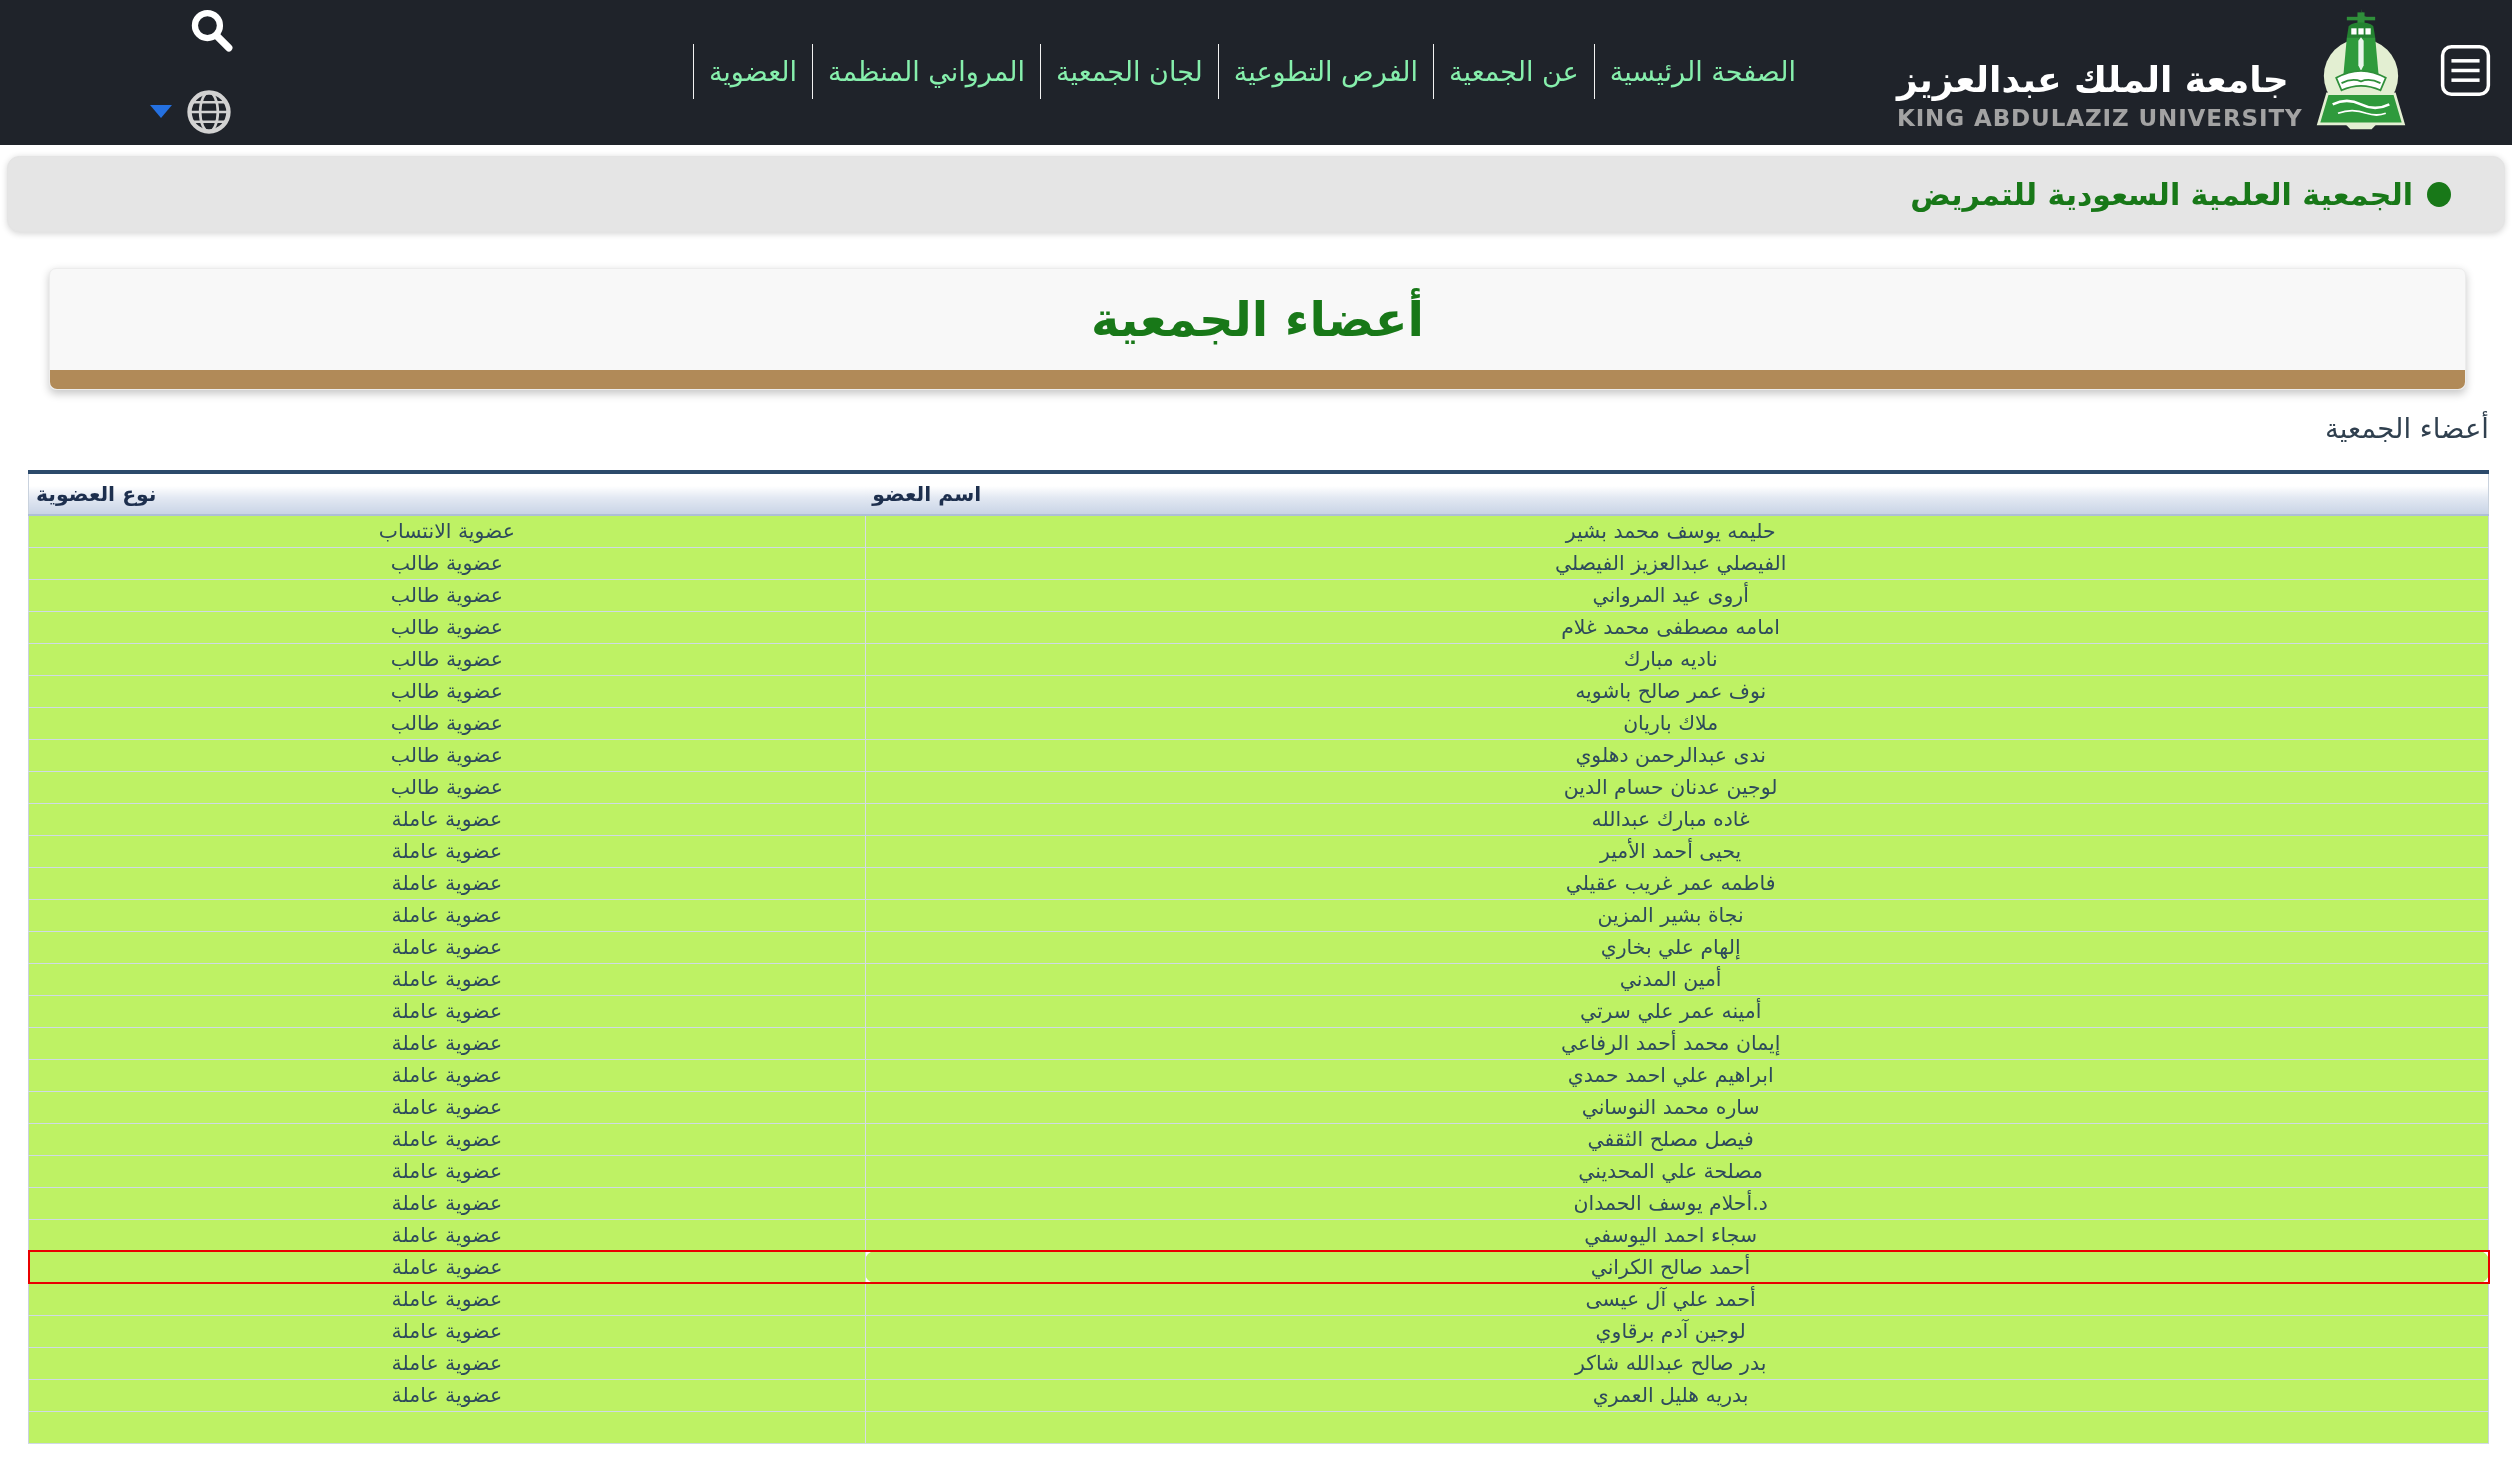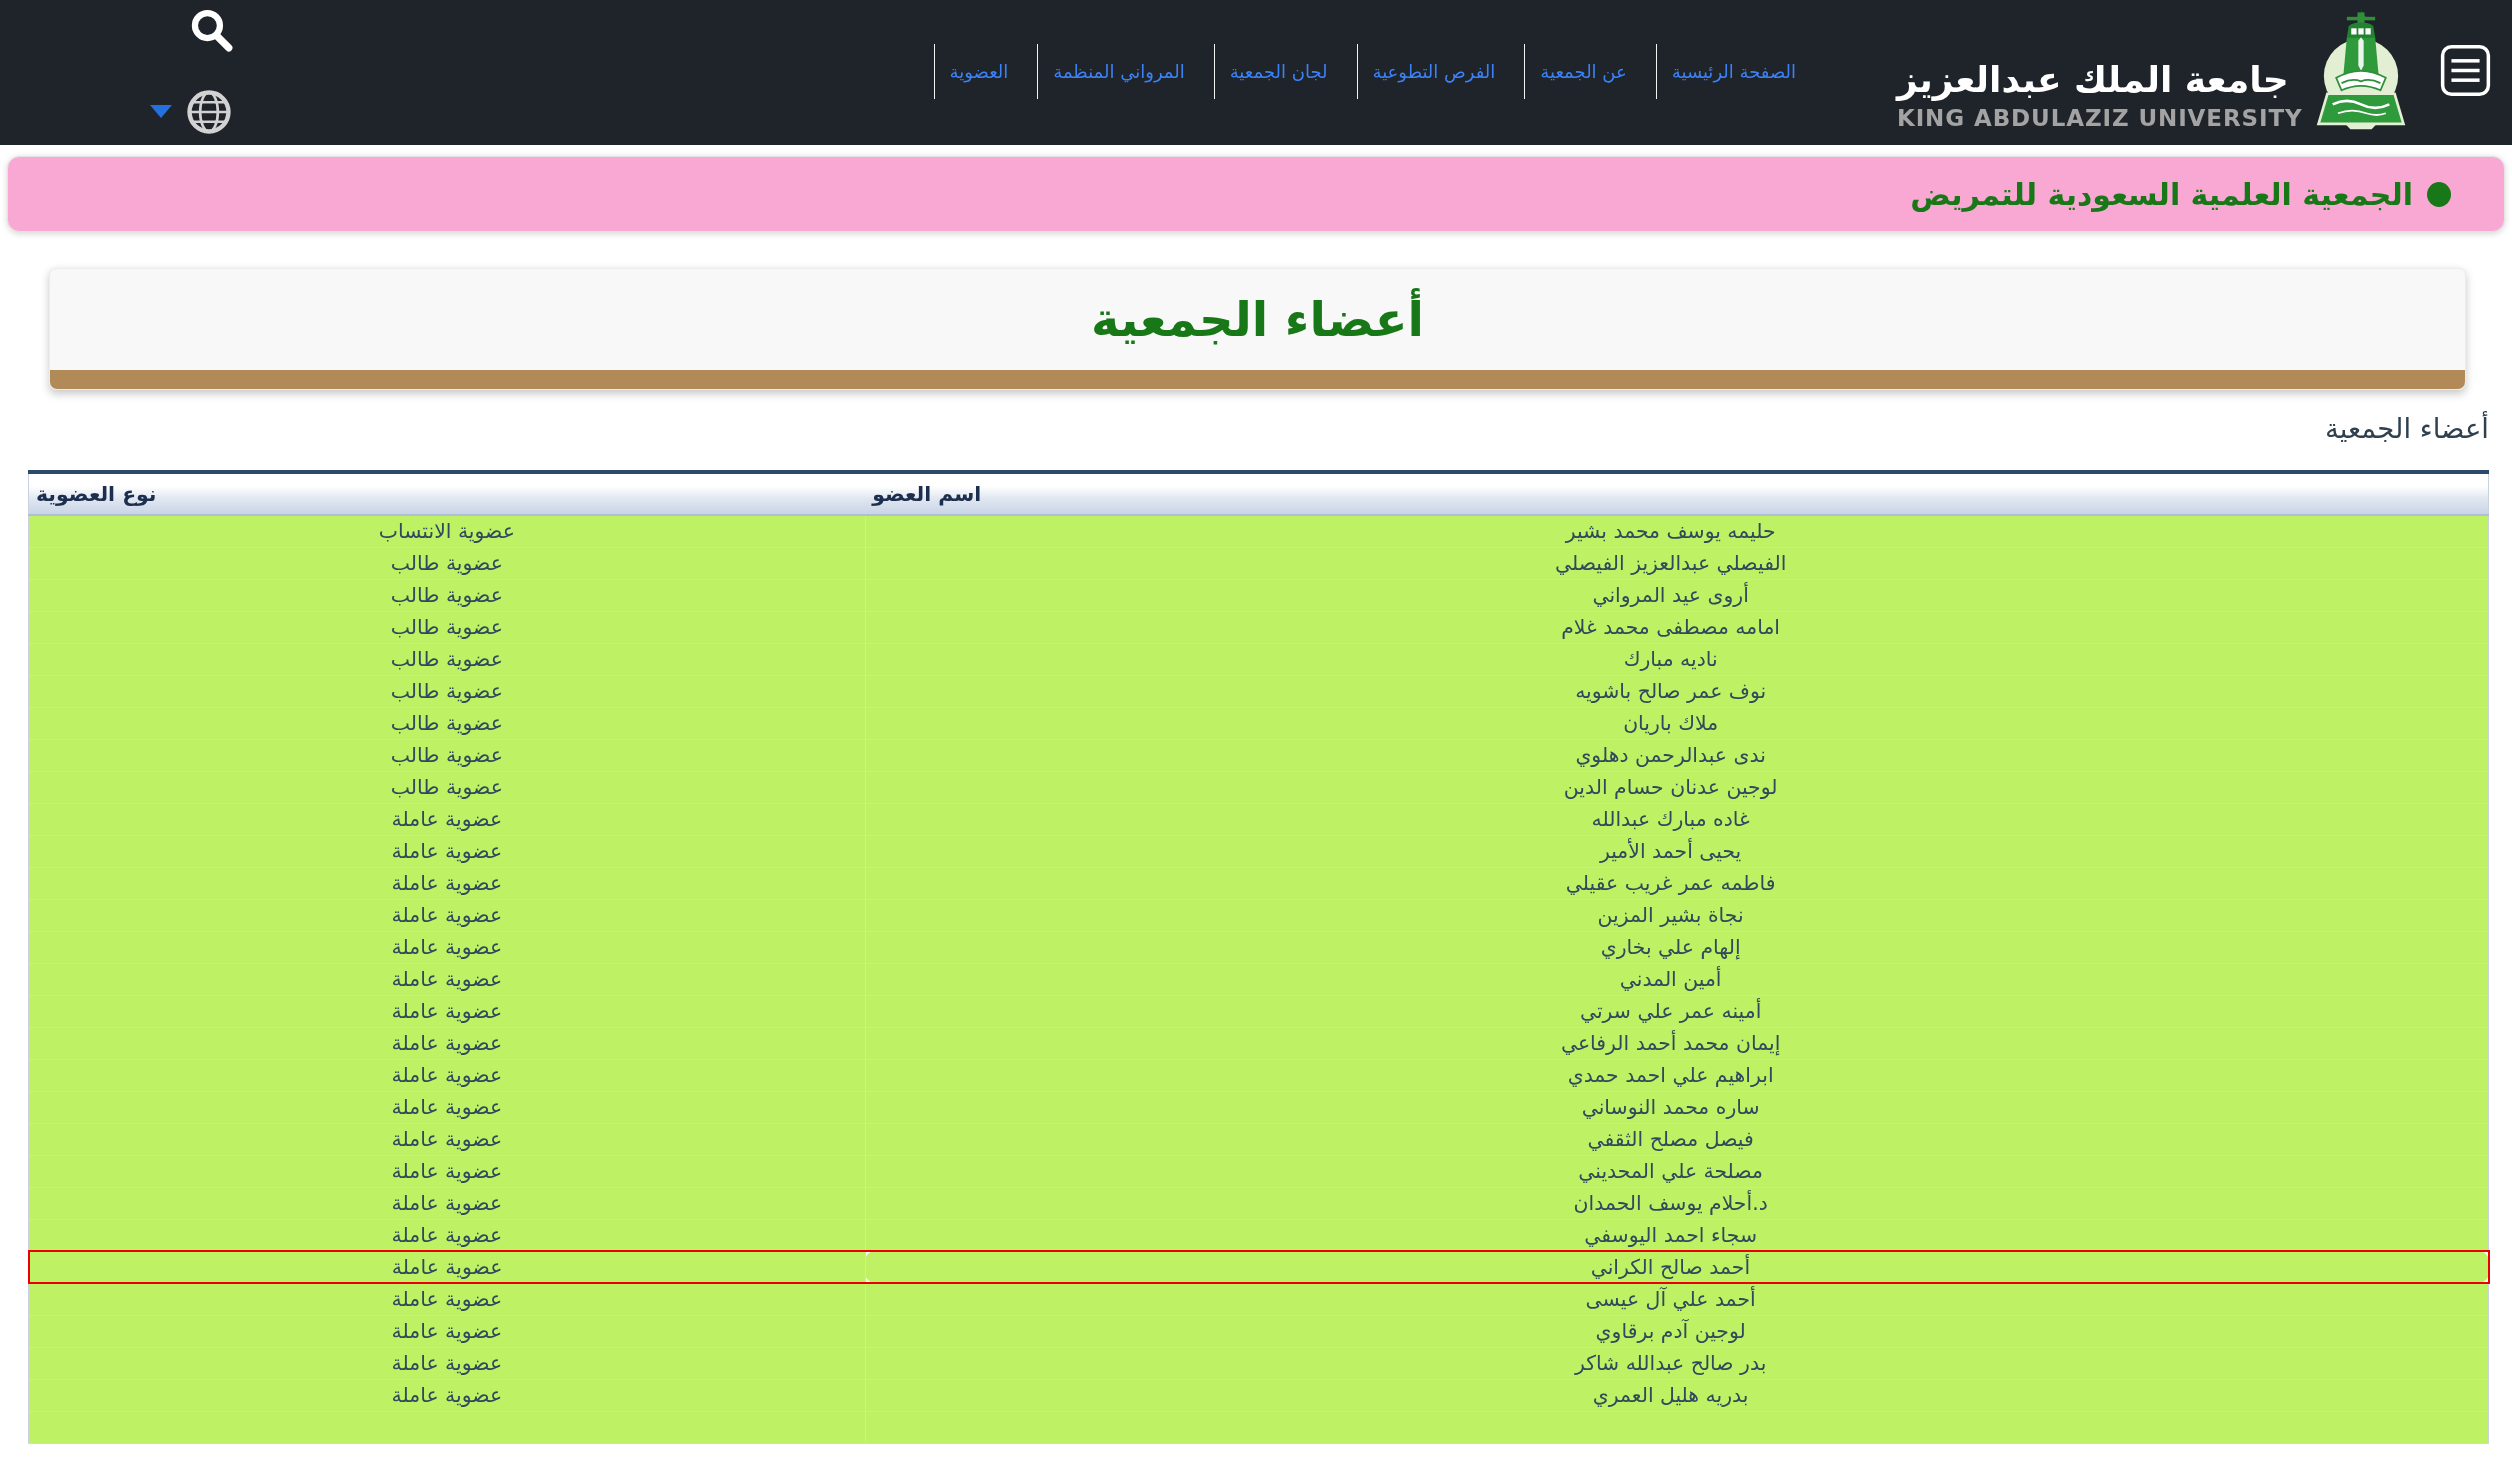--- a/index.html
+++ b/index.html
@@ -10,32 +10,32 @@
   
   .navbar { position:absolute; top:0; left:0; width:2512px; height:145px; background:#1f232a; }
   .icon-search { position:absolute; left:186px; top:5.3px; width:50px; height:50px; cursor:pointer; }
   .lang-box { position:absolute; left:145px; top:89px; width:89px; height:46px; cursor:pointer; }
   .lang-box .globe { position:absolute; left:41px; top:0; }
   .lang-box .tri { position:absolute; left:5.3px; top:16px; width:0; height:0;
                    border-left:11.5px solid transparent; border-right:11.5px solid transparent;
                    border-top:13.3px solid #2470e0; }
   .main-nav { position:absolute; right:701px; top:44px; }
   .main-nav ul { list-style:none; display:flex; flex-direction:row; }
-  .main-nav li { color:#3b82f6; font-size:18px; height:55px; line-height:55px;
-                 padding:0 15px; border-left:1.8px solid #f2f2f2; cursor:pointer; white-space:nowrap;margin-left:14px; }
+  .main-nav li { color:#86efac; font-size:27px; height:55px; line-height:55px;
+                 padding:0 15px; border-left:1.8px solid #f2f2f2; cursor:pointer; white-space:nowrap; }
   .logo { position:absolute; right:105px; top:7px; display:flex; 
           align-items:flex-end; gap:12.4px; cursor:pointer; }
   .logo-text { text-align:left; direction:rtl; }
   .logo-ar { color:#ffffff; font-size:36px; font-weight:bold; line-height:44px; white-space:nowrap; }
   .logo-en { color:#a3a3a3; font-size:23px; font-weight:bold; letter-spacing:0.9px;
              line-height:32px; white-space:nowrap; direction:ltr; }
   .menu-btn { position:absolute; right:21px; top:44px; width:51px; height:53px; cursor:pointer; }
 
   
-  .society-bar { position:absolute; top:156px; left:7px; right:7px; height:76px; background:#f9a8d4;
+  .society-bar { position:absolute; top:156px; left:7px; right:7px; height:76px; background:#e5e5e5;
                  border:0.9px solid #e4e4e4; border-radius:12.4px; box-shadow:0 1.8px 6.2px rgba(0,0,0,.16);
                  display:flex; align-items:center; padding-right:53px; gap:14px; }
   .society-dot { width:24px; height:25px; border-radius:50%; background:#187818; flex:0 0 auto; }
   .society-title { color:#187818; font-size:30px; font-weight:bold; }
 
   
   .banner { position:absolute; top:268px; left:49px; right:46px; height:122px; background:#f8f8f8;
             border:0.9px solid #ececec; border-radius:7px; box-shadow:0 3.5px 8px rgba(0,0,0,.22);
             display:flex; align-items:center; justify-content:center; }
   .banner-title { color:#187818; font-size:48px; font-weight:bold; padding-bottom:19.5px; }

